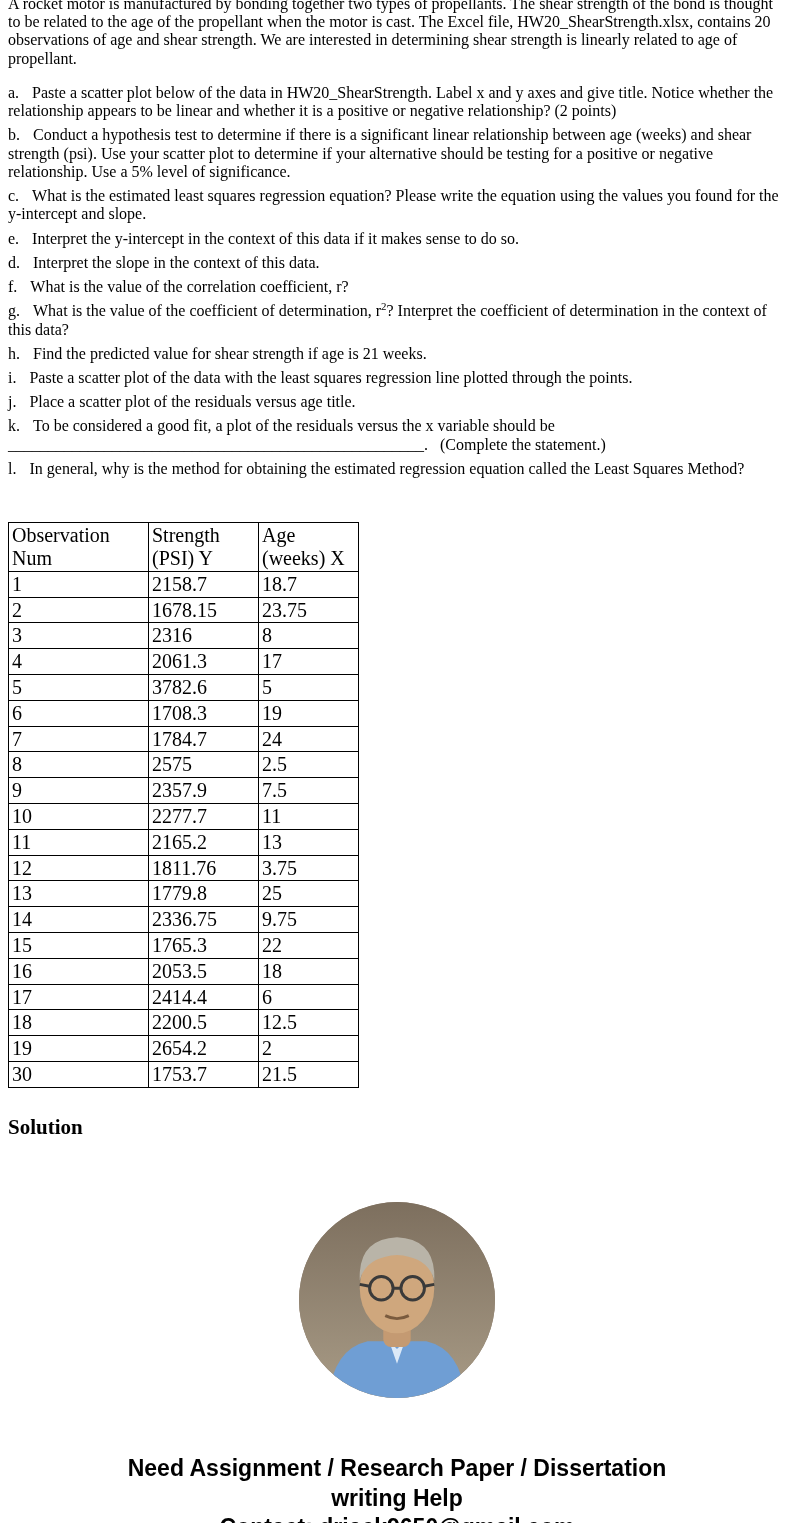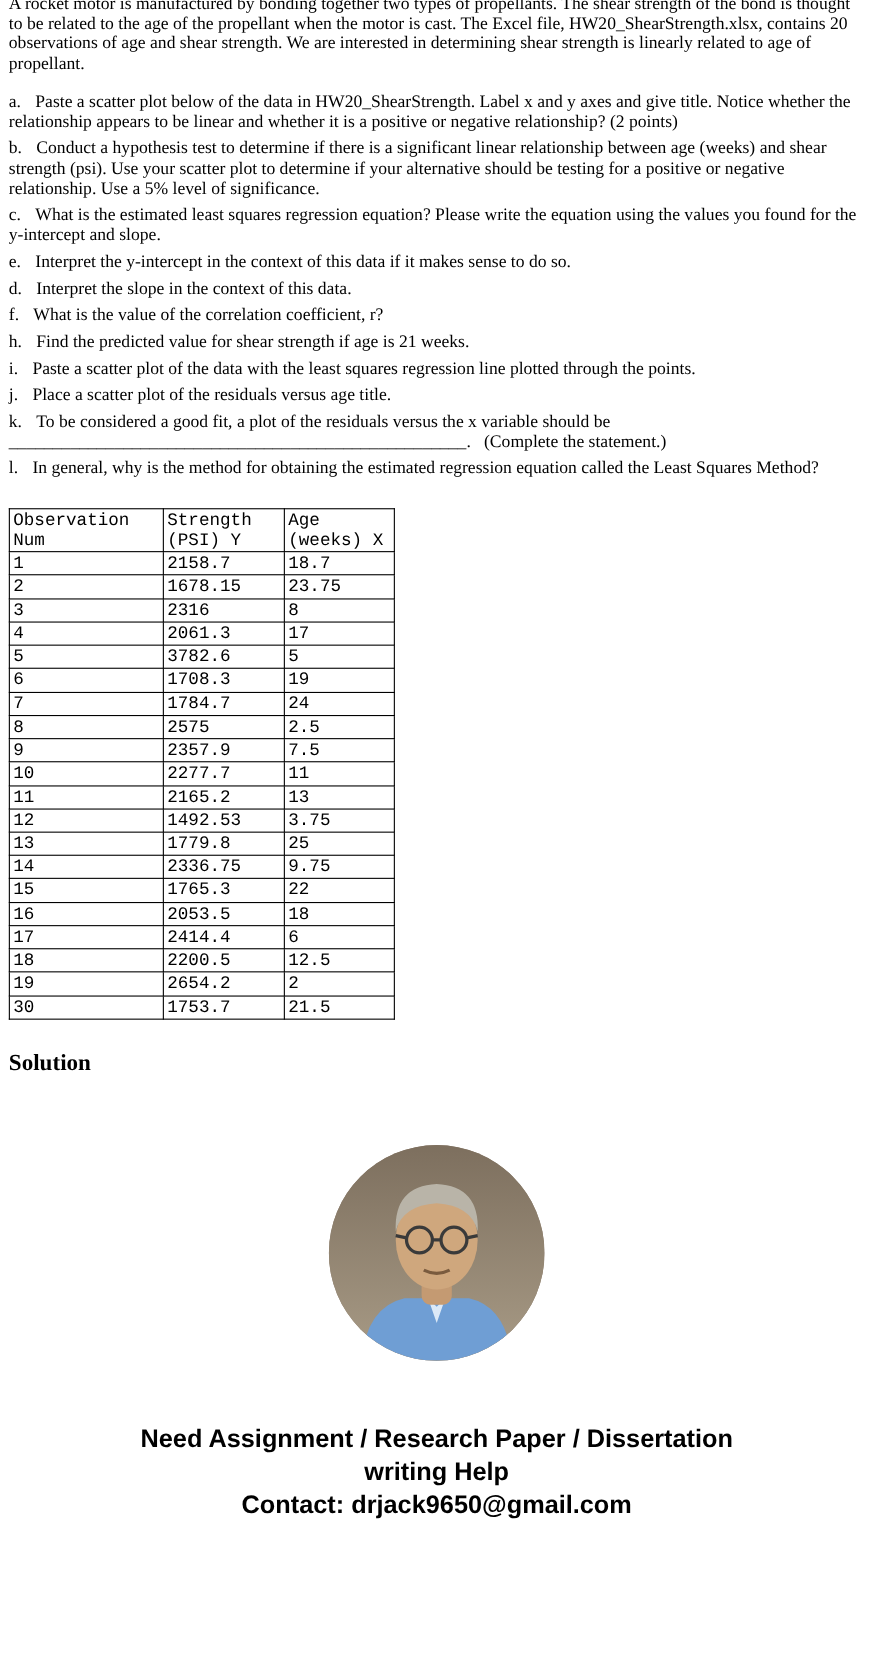--- a/index.html
+++ b/index.html
@@ -23,23 +23,22 @@
   }
   p.question {
     margin: 6px 0;
   }
   .q-label {
     margin-right: 13px;
   }
   sup { font-size: 0.68em; line-height: 0; }
   table.data-table {
     border-collapse: collapse;
-    margin-top: 26px;
-    font-size: 16px;
-    font-family: Liberation Mono, monospace;
+    margin-top: 44px;
+    font-size: 20px;
   }
   table.data-table th,
   table.data-table td {
     border: 1px solid #000;
     font-weight: normal;
     text-align: left;
     padding: 1px 3px;
     height: 20px;
   }
   table.data-table th:nth-child(1), table.data-table td:nth-child(1) { width: 140px; }
@@ -81,20 +80,21 @@
   <p class="question"><span class="q-label">b.</span><span>Conduct a hypothesis test to determine if there is a significant linear relationship between age (weeks) and shear strength (psi). Use your scatter plot to determine if your alternative should be testing for a positive or negative relationship. Use a 5% level of significance.</span></p>
 
   <p class="question"><span class="q-label">c.</span><span>What is the estimated least squares regression equation? Please write the equation using the values you found for the y-intercept and slope.</span></p>
 
   <p class="question"><span class="q-label">e.</span><span>Interpret the y-intercept in the context of this data if it makes sense to do so.</span></p>
 
   <p class="question"><span class="q-label">d.</span><span>Interpret the slope in the context of this data.</span></p>
 
   <p class="question"><span class="q-label">f.</span><span>What is the value of the correlation coefficient, r?</span></p>
 
+  <p class="question"><span class="q-label">g.</span><span>What is the value of the coefficient of determination, r</span><sup>2</sup><span>? Interpret the coefficient of determination in the context of this data?</span></p>
 
   <p class="question"><span class="q-label">h.</span><span>Find the predicted value for shear strength if age is 21 weeks.</span></p>
 
   <p class="question"><span class="q-label">i.</span><span>Paste a scatter plot of the data with the least squares regression line plotted through the points.</span></p>
 
   <p class="question"><span class="q-label">j.</span><span>Place a scatter plot of the residuals versus age title.</span></p>
 
   <p class="question"><span class="q-label">k.</span><span>To be considered a good fit, a plot of the residuals versus the x variable should be</span><br><span>____________________________________________________.&nbsp;&nbsp; (Complete the statement.)</span></p>
 
   <p class="question"><span class="q-label">l.</span><span>In general, why is the method for obtaining the estimated regression equation called the Least Squares Method?</span></p>
@@ -158,21 +158,21 @@
           <td>2277.7</td>
           <td>11</td>
         </tr>
       <tr>
           <td>11</td>
           <td>2165.2</td>
           <td>13</td>
         </tr>
       <tr>
           <td>12</td>
-          <td>1492.53</td>
+          <td>1811.76</td>
           <td>3.75</td>
         </tr>
       <tr>
           <td>13</td>
           <td>1779.8</td>
           <td>25</td>
         </tr>
       <tr>
           <td>14</td>
           <td>2336.75</td>

